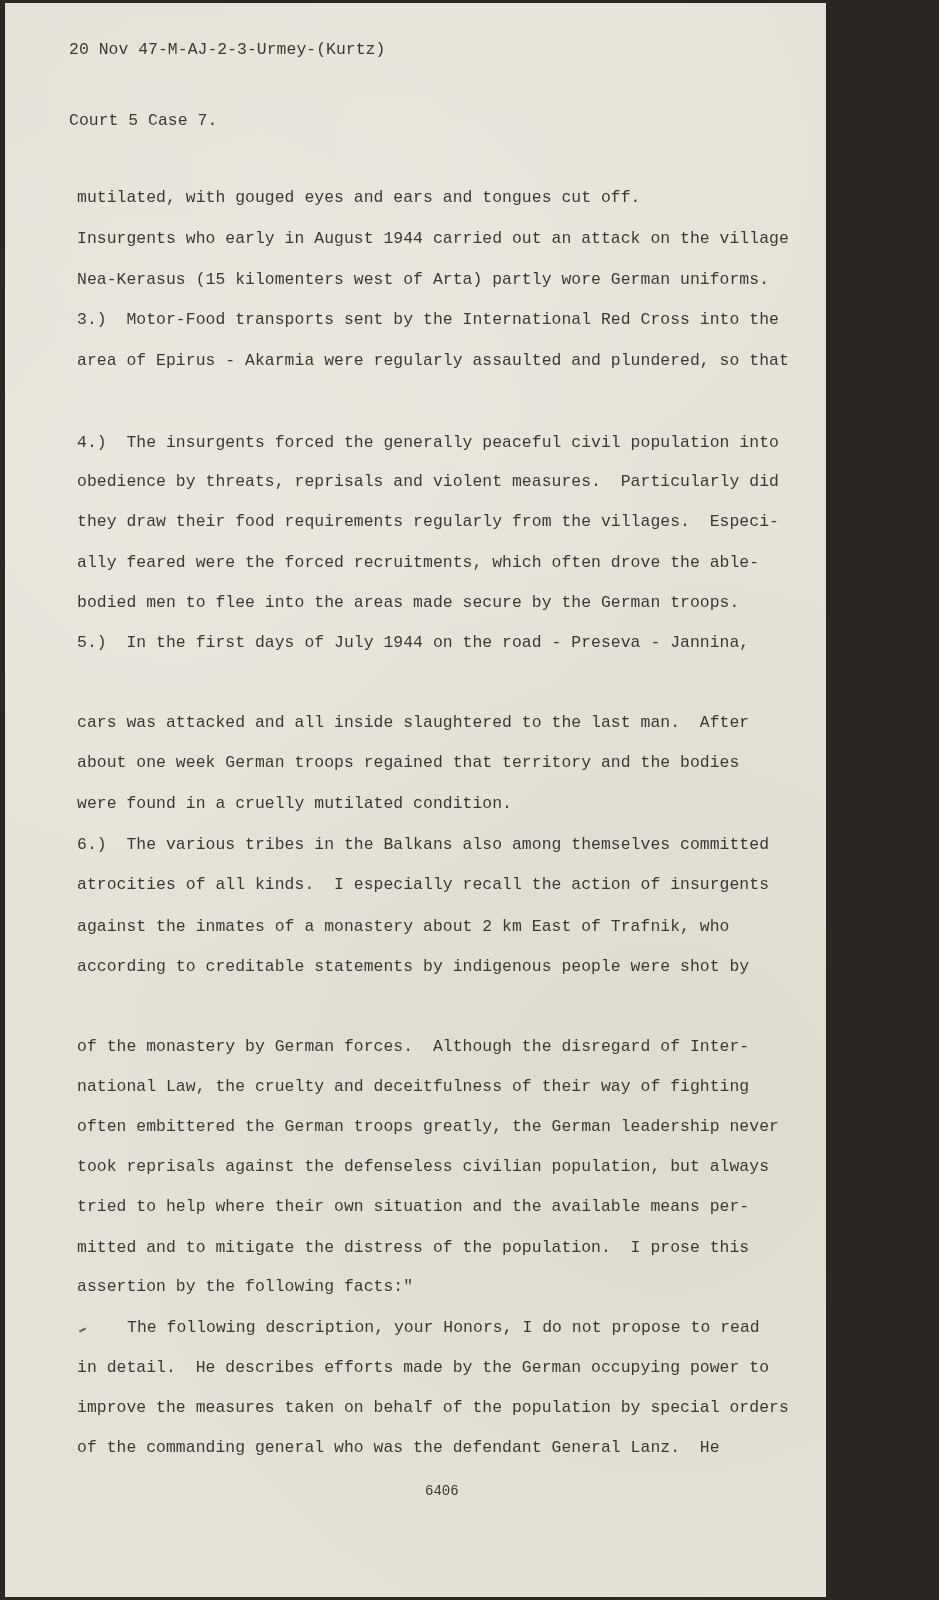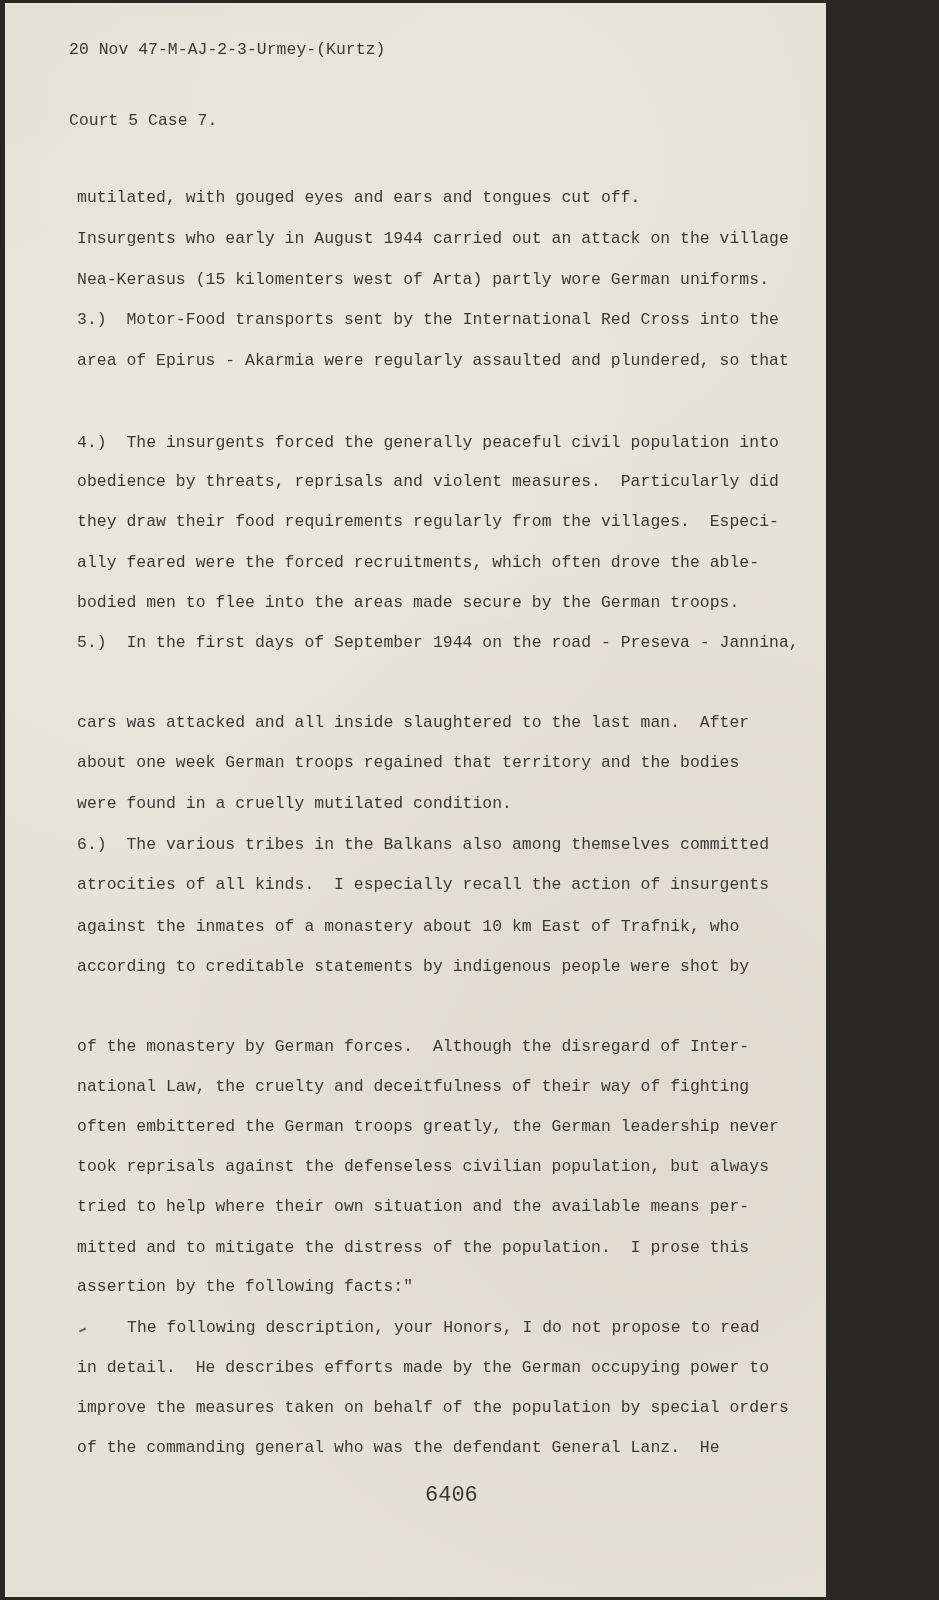--- a/index.html
+++ b/index.html
@@ -35,21 +35,21 @@
     letter-spacing: 0.05px;
     line-height: 20px;
   }
   .header-line { left: 64px; }
   .indent { left: 122px; }
   .page-number {
     position: absolute;
     left: 420px;
     top: 1480px;
     font-family: "Liberation Mono", "DejaVu Sans Mono", monospace;
-    font-size: 22px;
+    font-size: 14px;
     color: #3b3833;
   }
   .stray-mark {
     position: absolute;
     left: 74px;
     top: 1326px;
     width: 7px;
     height: 2px;
     background: #6d675d;
     transform: rotate(-25deg);
@@ -65,27 +65,27 @@
   <div class="line" style="top:185px">mutilated, with gouged eyes and ears and tongues cut off.</div>
   <div class="line" style="top:226px">Insurgents who early in August 1944 carried out an attack on the village</div>
   <div class="line" style="top:267px">Nea-Kerasus (15 kilomenters west of Arta) partly wore German uniforms.</div>
   <div class="line" style="top:307px">3.)  Motor-Food transports sent by the International Red Cross into the</div>
   <div class="line" style="top:348px">area of Epirus - Akarmia were regularly assaulted and plundered, so that</div>
   <div class="line" style="top:430px">4.)  The insurgents forced the generally peaceful civil population into</div>
   <div class="line" style="top:469px">obedience by threats, reprisals and violent measures.  Particularly did</div>
   <div class="line" style="top:509px">they draw their food requirements regularly from the villages.  Especi-</div>
   <div class="line" style="top:550px">ally feared were the forced recruitments, which often drove the able-</div>
   <div class="line" style="top:590px">bodied men to flee into the areas made secure by the German troops.</div>
-  <div class="line" style="top:630px">5.)  In the first days of September 1944 on the road - Preseva - Jannina,</div>
+  <div class="line" style="top:630px">5.)  In the first days of July 1944 on the road - Preseva - Jannina,</div>
   <div class="line" style="top:710px">cars was attacked and all inside slaughtered to the last man.  After</div>
   <div class="line" style="top:750px">about one week German troops regained that territory and the bodies</div>
   <div class="line" style="top:791px">were found in a cruelly mutilated condition.</div>
   <div class="line" style="top:832px">6.)  The various tribes in the Balkans also among themselves committed</div>
   <div class="line" style="top:872px">atrocities of all kinds.  I especially recall the action of insurgents</div>
-  <div class="line" style="top:914px">against the inmates of a monastery about 10 km East of Trafnik, who</div>
+  <div class="line" style="top:914px">against the inmates of a monastery about 2 km East of Trafnik, who</div>
   <div class="line" style="top:954px">according to creditable statements by indigenous people were shot by</div>
   <div class="line" style="top:1034px">of the monastery by German forces.  Although the disregard of Inter-</div>
   <div class="line" style="top:1074px">national Law, the cruelty and deceitfulness of their way of fighting</div>
   <div class="line" style="top:1114px">often embittered the German troops greatly, the German leadership never</div>
   <div class="line" style="top:1154px">took reprisals against the defenseless civilian population, but always</div>
   <div class="line" style="top:1194px">tried to help where their own situation and the available means per-</div>
   <div class="line" style="top:1235px">mitted and to mitigate the distress of the population.  I prose this</div>
   <div class="line" style="top:1274px">assertion by the following facts:"</div>
 
   <span class="stray-mark"></span>

